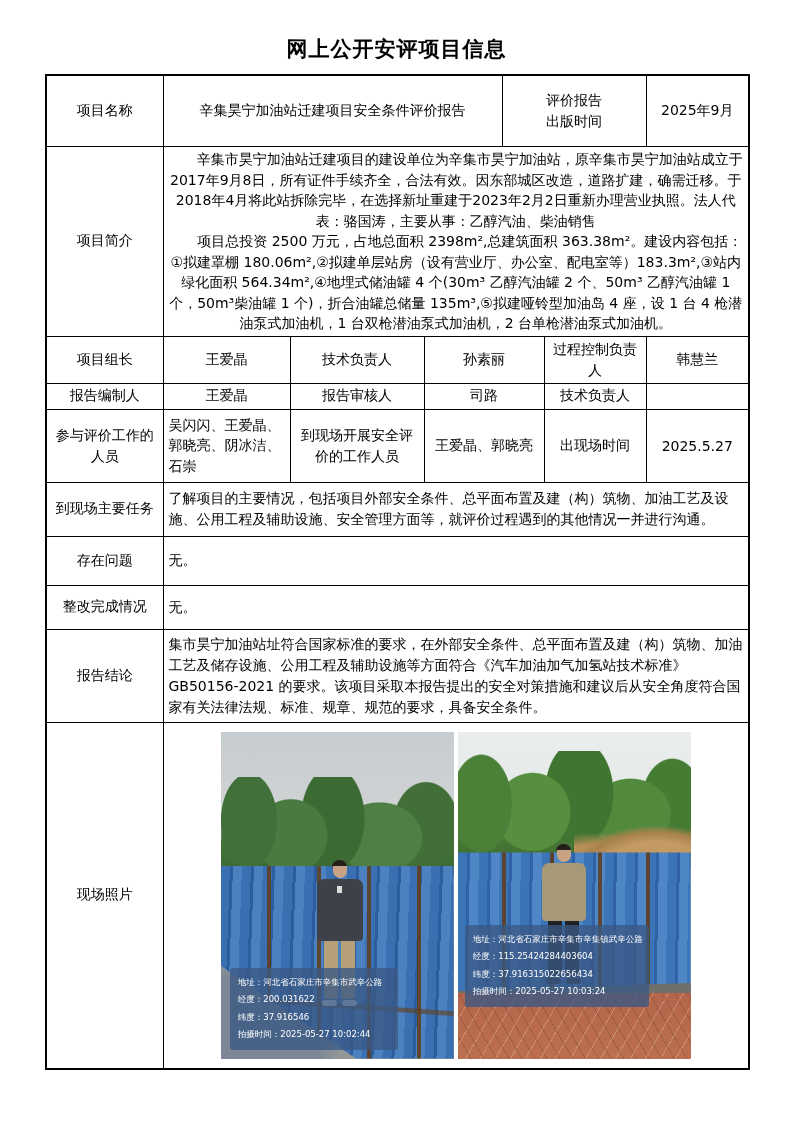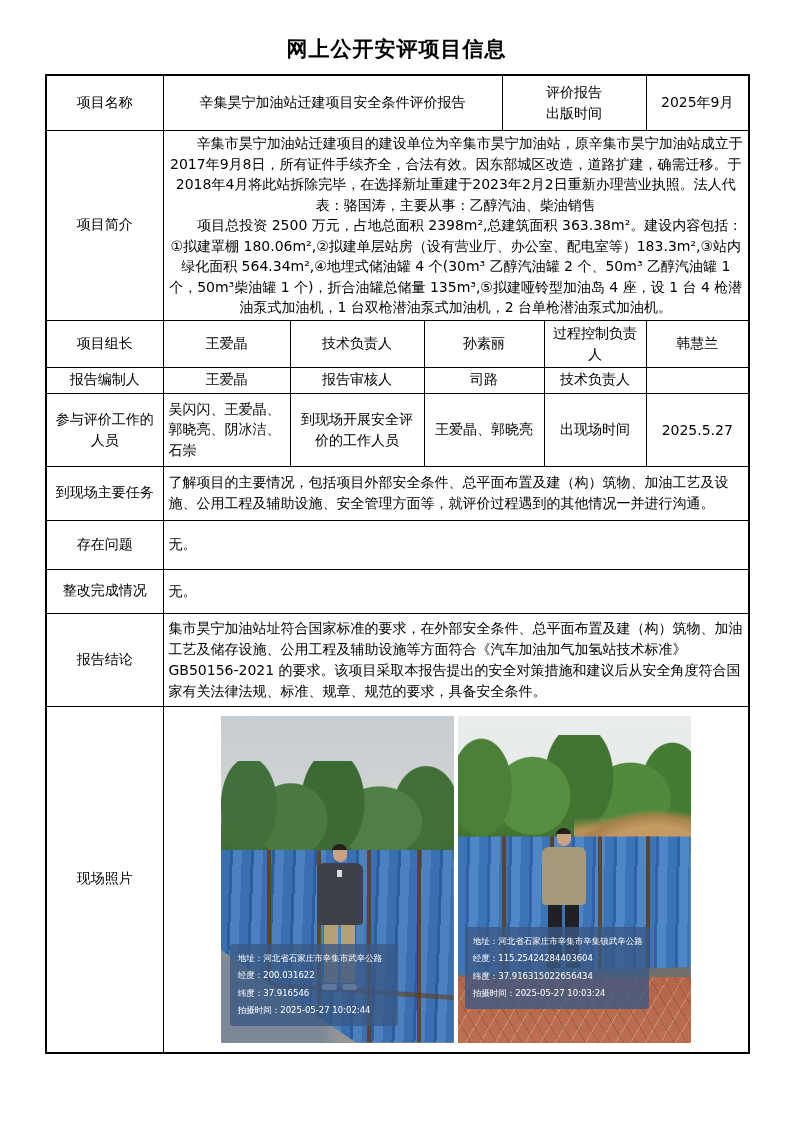--- a/index.html
+++ b/index.html
@@ -31,21 +31,21 @@
     border:1px solid #000;
     padding:2px 5px;
     vertical-align:middle;
     overflow:hidden;
   }
   td.lbl{text-align:center;}
   td.center{text-align:center;}
   td.text{line-height:20.5px;text-align:left;}
   .indent{ text-indent:2em; margin:0; line-height:20.5px;text-align:center;}
   .noindent{ margin:0; line-height:21px;}
-  .w4{max-width:4.3em;margin:4px auto;line-height:1.5;}
+  .w4{max-width:4.3em;margin:12px auto;line-height:1.5;}
   .w7{max-width:7.2em;margin:0 auto;line-height:1.5;}
   .mid{line-height:1.5;}
 
   
   .photos{
     display:flex;
     justify-content:center;
     align-items:center;
     gap:4px;
     height:341px;
@@ -150,22 +150,22 @@
   .geo{
     position:absolute;
     background:rgba(58,88,132,.78);
     border-radius:3px;
     color:#fff;
     font-size:8.5px;
     line-height:2.05;
     padding:6px 8px;
     white-space:nowrap;
   }
-  .geo-left{left:9px;bottom:17px;width:152px;}
-  .geo-right{left:7px;bottom:34px;width:168px;}
+  .geo-left{left:9px;bottom:9px;width:152px;}
+  .geo-right{left:7px;bottom:52px;width:168px;}
 </style>
 </head>
 <body>
 
 <div class="page">
 
   <h1 class="title">网上公开安评项目信息</h1>
 
   <table class="info-table">
     <colgroup>

